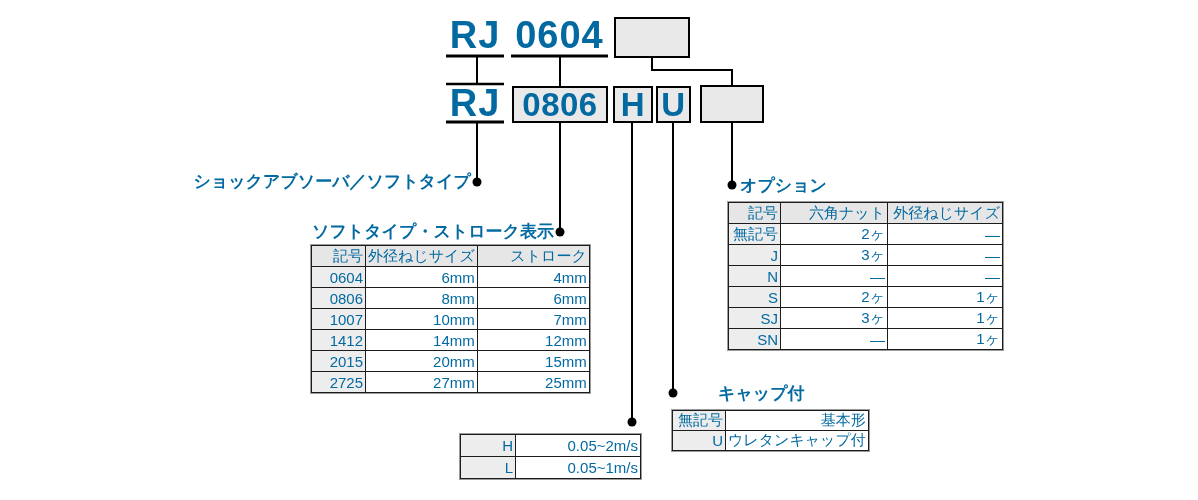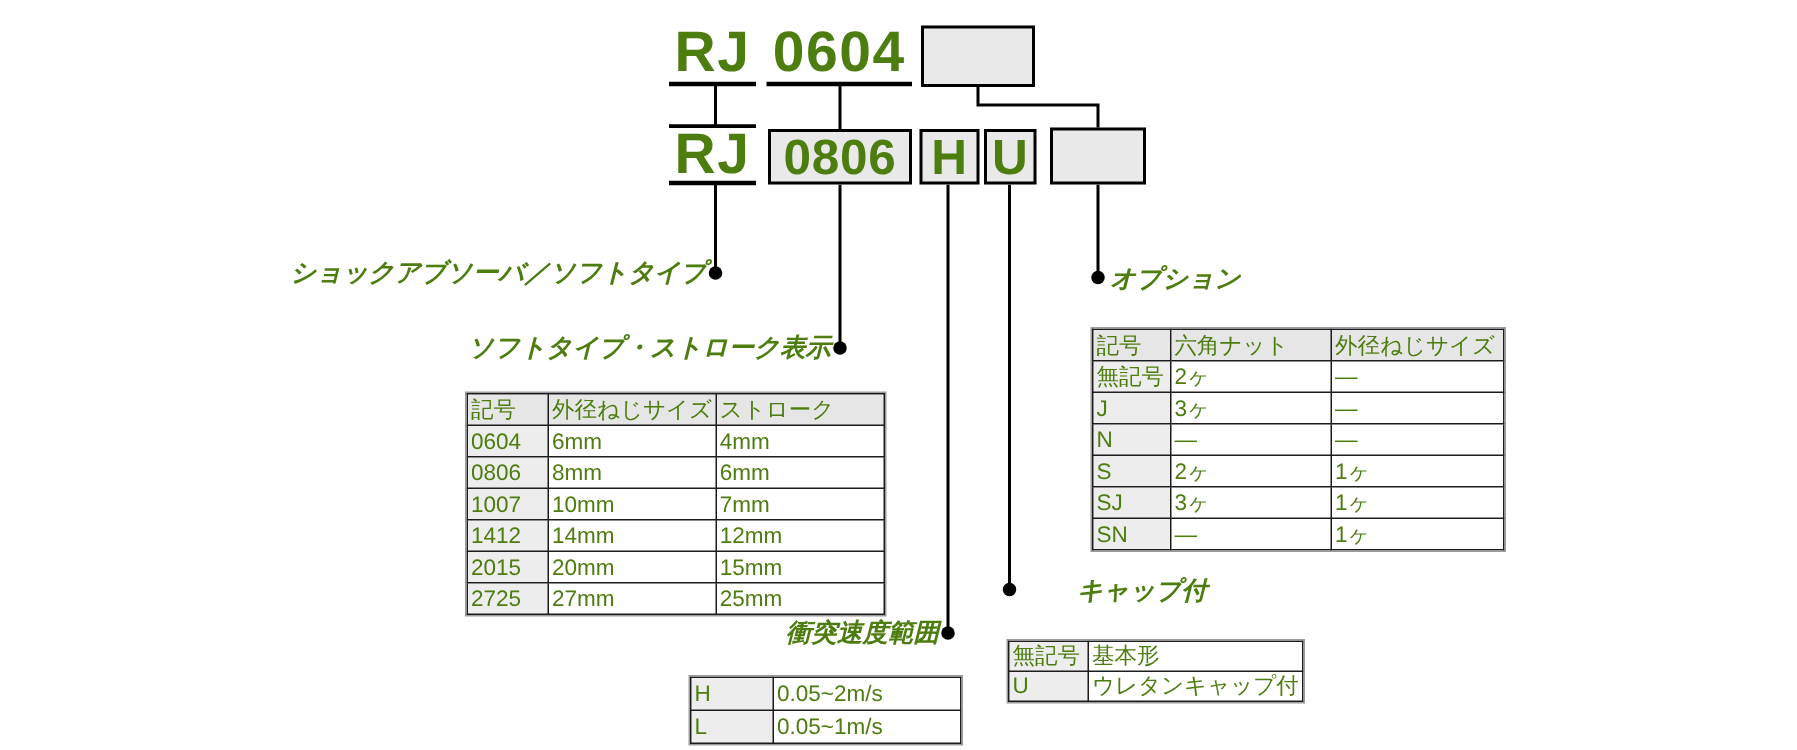--- a/index.html
+++ b/index.html
@@ -2,21 +2,21 @@
 <html><head>
 <meta charset="utf-8">
 <style>
   html, body { margin: 0; padding: 0; background: #ffffff; }
   .canvas {
     position: relative;
     width: 1198px;
     height: 500px;
     background: #ffffff;
     font-family: "Liberation Sans", "DejaVu Sans", sans-serif;
-    color: #4d7c0f;
+    color: #0369a1;
     overflow: hidden;
   }
   .overlay {
     position: absolute;
     left: 0; top: 0;
     width: 1198px; height: 500px;
     pointer-events: none;
   }
   
   .mtext {
@@ -41,33 +41,31 @@
     font-weight: bold;
     letter-spacing: 0.5px;
   }
   
   .lbl {
     position: absolute;
     font-size: 17px;
     font-weight: bold;
     white-space: nowrap;
     line-height: 20px;
-    font-style: italic;
   }
   .lbl.right { text-align: right; }
   
   .tbl {
     position: absolute;
     border-collapse: collapse;
     table-layout: fixed;
     font-size: 15px;
-    text-align: left;
+    text-align: right;
     outline: 1px solid #9b9b9b;
     background: #ffffff;
-    margin-top: 17px;
   }
   .tbl th, .tbl td {
     border: 1.5px solid #1c1c1c;
     padding: 0 2px;
     overflow: hidden;
     white-space: nowrap;
     font-weight: normal;
   }
   .tbl th { background: #e6e6e6; }
   .tbl td.code { background: #ededed; font-weight: normal; }
@@ -111,21 +109,20 @@
 
   <div class="mtext" style="left:446px; top:83px; width:58px;">RJ</div>
   <div class="mbox" style="left:512px; top:86px; width:96px; height:37px;">0806</div>
   <div class="mbox" style="left:613px; top:86px; width:40px; height:37px;">H</div>
   <div class="mbox" style="left:656px; top:86px; width:35px; height:37px;">U</div>
   <div class="mbox" style="left:700px; top:85px; width:64px; height:38px;"></div>
 
   <div class="lbl right" style="left:180px; top:172px; width:291px;">ショックアブソーバ／ソフトタイプ</div>
   <div class="lbl right" style="left:280px; top:222px; width:274px;">ソフトタイプ・ストローク表示</div>
   <div class="lbl" style="left:740px; top:176px;">オプション</div>
-  <div class="lbl right" style="left:430px; top:412px; width:196px;">衝突速度範囲</div>
   <div class="lbl" style="left:718px; top:384px;">キャップ付</div>
 
   <table class="tbl t-size" style="left:311px; top:245px;">
     <colgroup>
         <col style="width:54px">
         <col style="width:103px">
         <col style="width:112px">
       </colgroup>
     <tbody>
       <tr>

